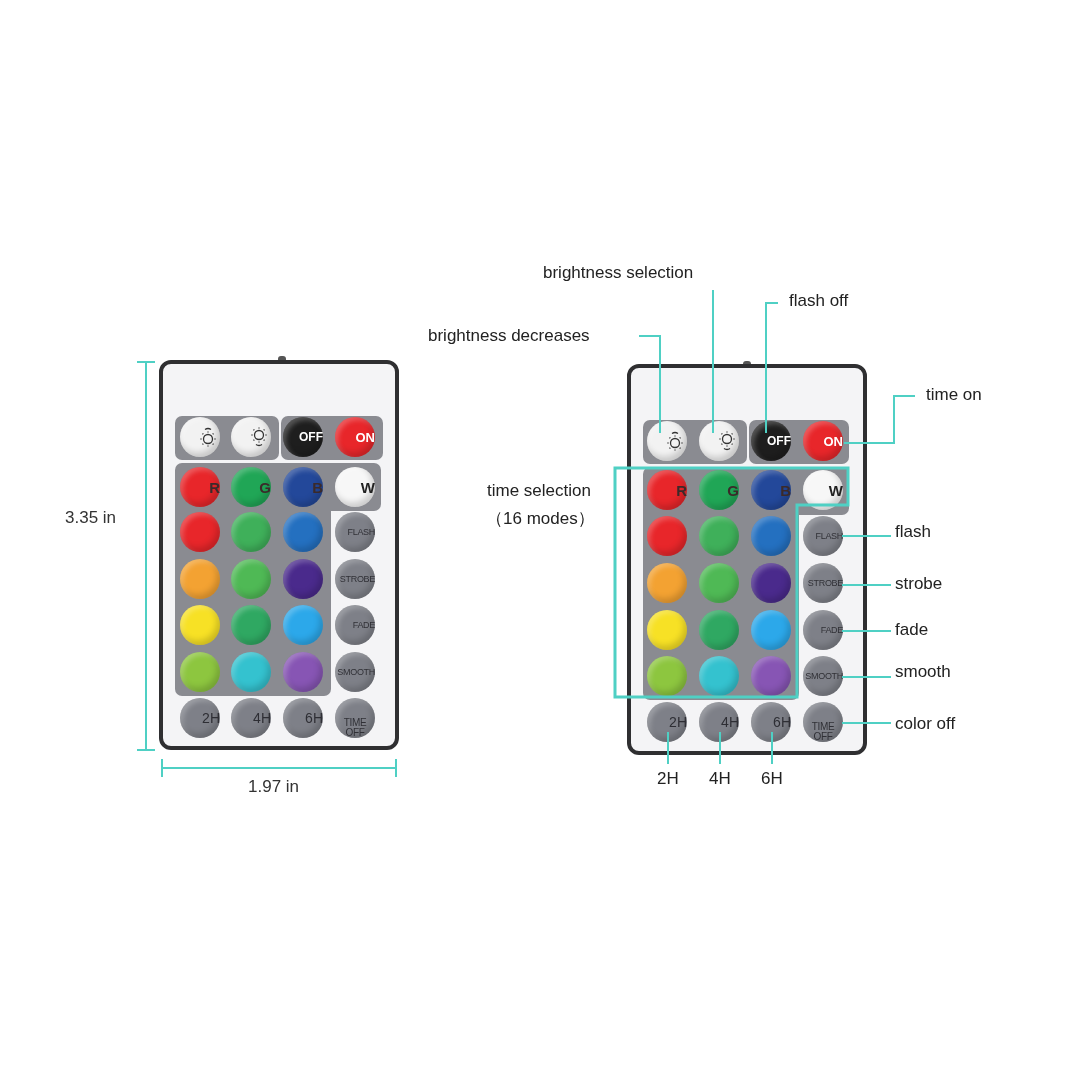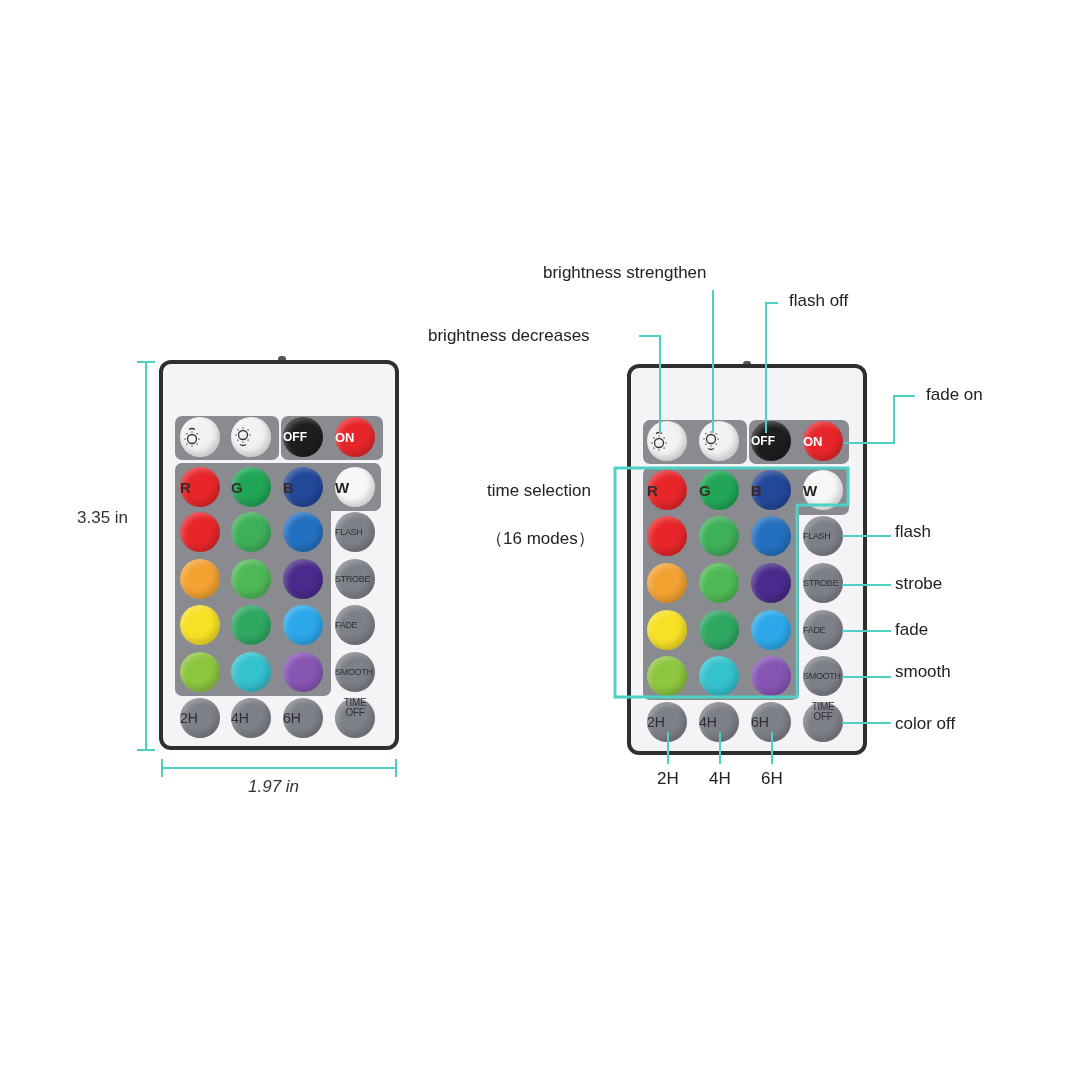--- a/index.html
+++ b/index.html
@@ -1,47 +1,47 @@
 <!DOCTYPE html>
 <html><head>
 <meta charset="utf-8">
 <style>
   html,body{margin:0;padding:0;background:#ffffff;}
   body{width:1080px;height:1080px;position:relative;overflow:hidden;font-family:"Liberation Sans",sans-serif;color:#222;}
   .abs{position:absolute;}
   .remote{position:absolute;background:#f4f4f6;border:4px solid #2f2f31;border-radius:12px;box-sizing:border-box;}
   .nub{position:absolute;width:8px;height:5px;background:#555;border-radius:3px 3px 0 0;}
   .panel{position:absolute;background:#8a8b91;border-radius:7px;}
-  .btn{position:absolute;width:40px;height:40px;border-radius:50%;display:flex;align-items:center;justify-content:flex-start;box-sizing:border-box;
+  .btn{position:absolute;width:40px;height:40px;border-radius:50%;display:flex;align-items:center;justify-content:flex-end;box-sizing:border-box;
        font-family:"Liberation Sans",sans-serif;font-weight:bold;font-size:15px;color:#3b2a2a;
        box-shadow:inset -3px -4px 6px rgba(0,0,0,0.18), inset 3px 3px 5px rgba(255,255,255,0.25);}
   .btn.small{font-size:9px;font-weight:normal;color:#303036;letter-spacing:-0.3px;line-height:10px;text-align:center;}
   .btn.timer{font-size:14px;font-weight:normal;color:#2e2e34;}
   .btn.white{color:#222;}
   .btn.off{color:#fff;font-size:12px;}
   .btn.on{color:#fff;font-size:13px;}
   .label{position:absolute;font-size:17px;color:#222;white-space:nowrap;}
   .teal{position:absolute;background:#4fd0c4;}
   .dim{font-size:17px;color:#333;}
   svg{display:block;}
 </style>
 </head>
 <body>
 
 <div>
 
   <div class="teal" style="left:145px;top:361px;width:2px;height:390px;"></div>
   <div class="teal" style="left:137px;top:361px;width:18px;height:2px;"></div>
   <div class="teal" style="left:137px;top:749px;width:18px;height:2px;"></div>
-  <div class="abs dim" style="left:77px;top:508px;">3.35 in</div>
+  <div class="abs dim" style="left:65px;top:508px;">3.35 in</div>
 
   <div class="teal" style="left:161px;top:767px;width:236px;height:2px;"></div>
   <div class="teal" style="left:161px;top:759px;width:2px;height:18px;"></div>
   <div class="teal" style="left:395px;top:759px;width:2px;height:18px;"></div>
-  <div class="abs dim" style="left:248px;top:777px;font-style:italic;">1.97 in</div>
+  <div class="abs dim" style="left:248px;top:777px;">1.97 in</div>
 
   <div class="nub" style="left:278px;top:356px;"></div>
   <div class="remote" style="left:159px;top:360px;width:240px;height:390px;">
 
     <div class="panel" style="left:12px;top:52px;width:104px;height:44px;"></div>
     <div class="panel" style="left:116px;top:52px;width:102px;height:44px;margin-left:2px;"></div>
     <div class="panel" style="left:12px;top:99px;width:206px;height:48px;"></div>
     <div class="panel" style="left:12px;top:140px;width:156px;height:192px;border-radius:0 0 7px 7px;"></div>
     <div class="abs" style="left:168px;top:147px;width:50px;height:190px;background:#f4f4f6;border-radius:10px 0 0 0;"></div>
   </div>
@@ -234,26 +234,26 @@
 <div class="teal" style="left:842px;top:535px;width:49px;height:2px;"></div>
 <div class="teal" style="left:842px;top:584px;width:49px;height:2px;"></div>
 <div class="teal" style="left:842px;top:630px;width:49px;height:2px;"></div>
 <div class="teal" style="left:842px;top:676px;width:49px;height:2px;"></div>
 <div class="teal" style="left:842px;top:722px;width:49px;height:2px;"></div>
 
 <div class="teal" style="left:667px;top:732px;width:2px;height:32px;"></div>
 <div class="teal" style="left:719px;top:732px;width:2px;height:32px;"></div>
 <div class="teal" style="left:771px;top:732px;width:2px;height:32px;"></div>
 
-<div class="label" style="left:543px;top:263px;">brightness strengthen</div>
+<div class="label" style="left:543px;top:263px;">brightness selection</div>
 <div class="label" style="left:428px;top:326px;">brightness decreases</div>
 <div class="label" style="left:789px;top:291px;">flash off</div>
-<div class="label" style="left:926px;top:385px;">fade on</div>
+<div class="label" style="left:926px;top:385px;">time on</div>
 <div class="label" style="left:487px;top:481px;">time selection</div>
-<div class="label" style="left:486px;top:507px;margin-top:20px;">（16 modes）</div>
+<div class="label" style="left:486px;top:507px;">（16 modes）</div>
 <div class="label" style="left:895px;top:522px;">flash</div>
 <div class="label" style="left:895px;top:574px;">strobe</div>
 <div class="label" style="left:895px;top:620px;">fade</div>
 <div class="label" style="left:895px;top:662px;">smooth</div>
 <div class="label" style="left:895px;top:714px;">color off</div>
 <div class="label" style="left:657px;top:769px;">2H</div>
 <div class="label" style="left:709px;top:769px;">4H</div>
 <div class="label" style="left:761px;top:769px;">6H</div>
 
 </body></html>

